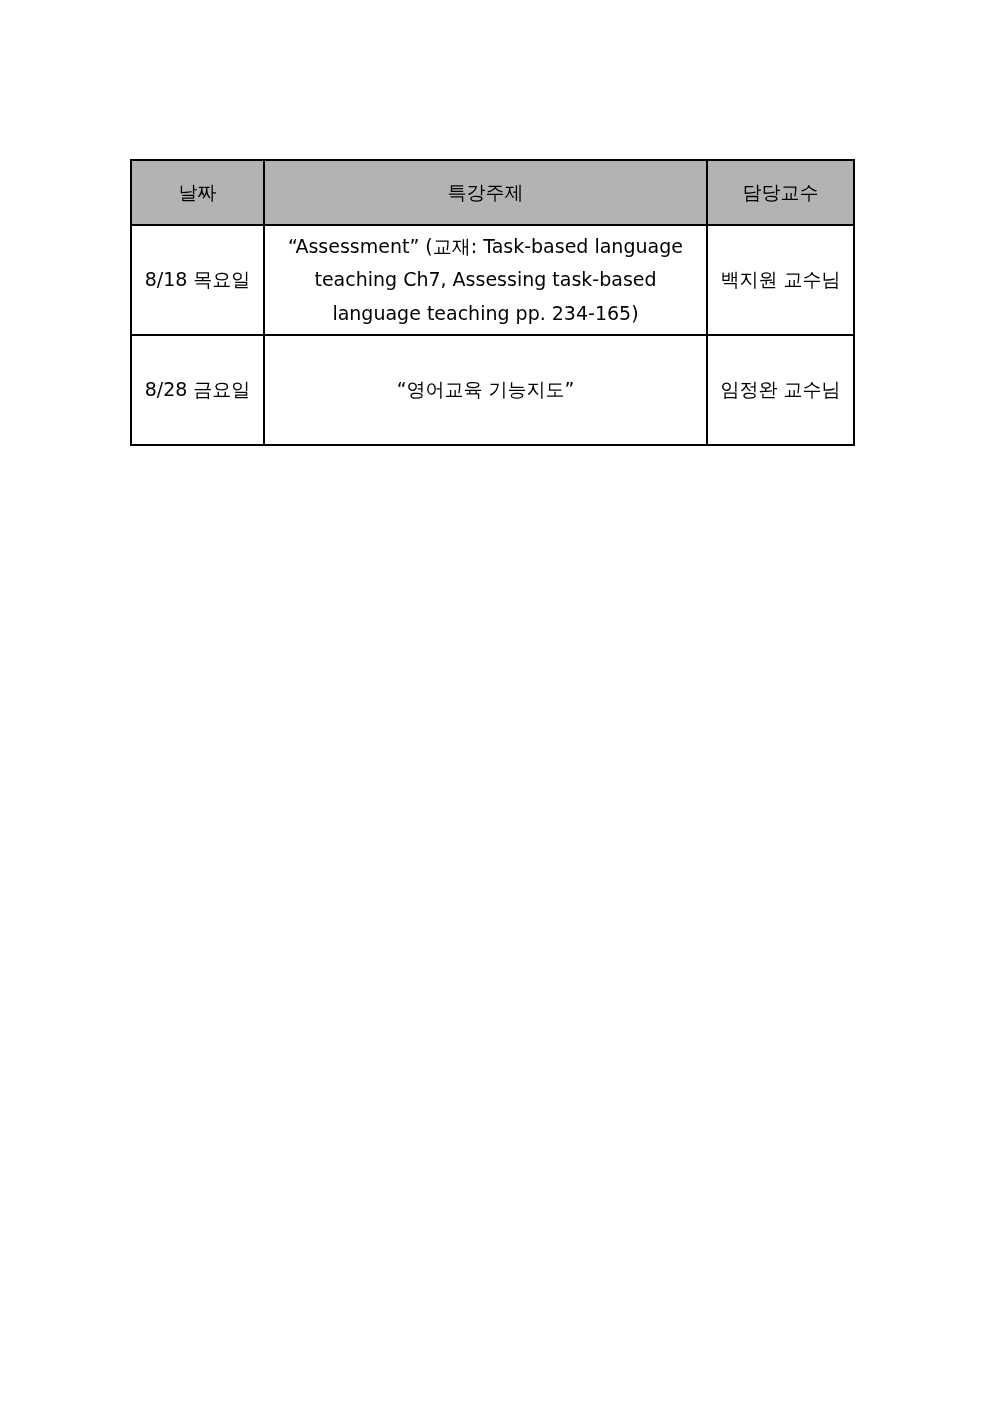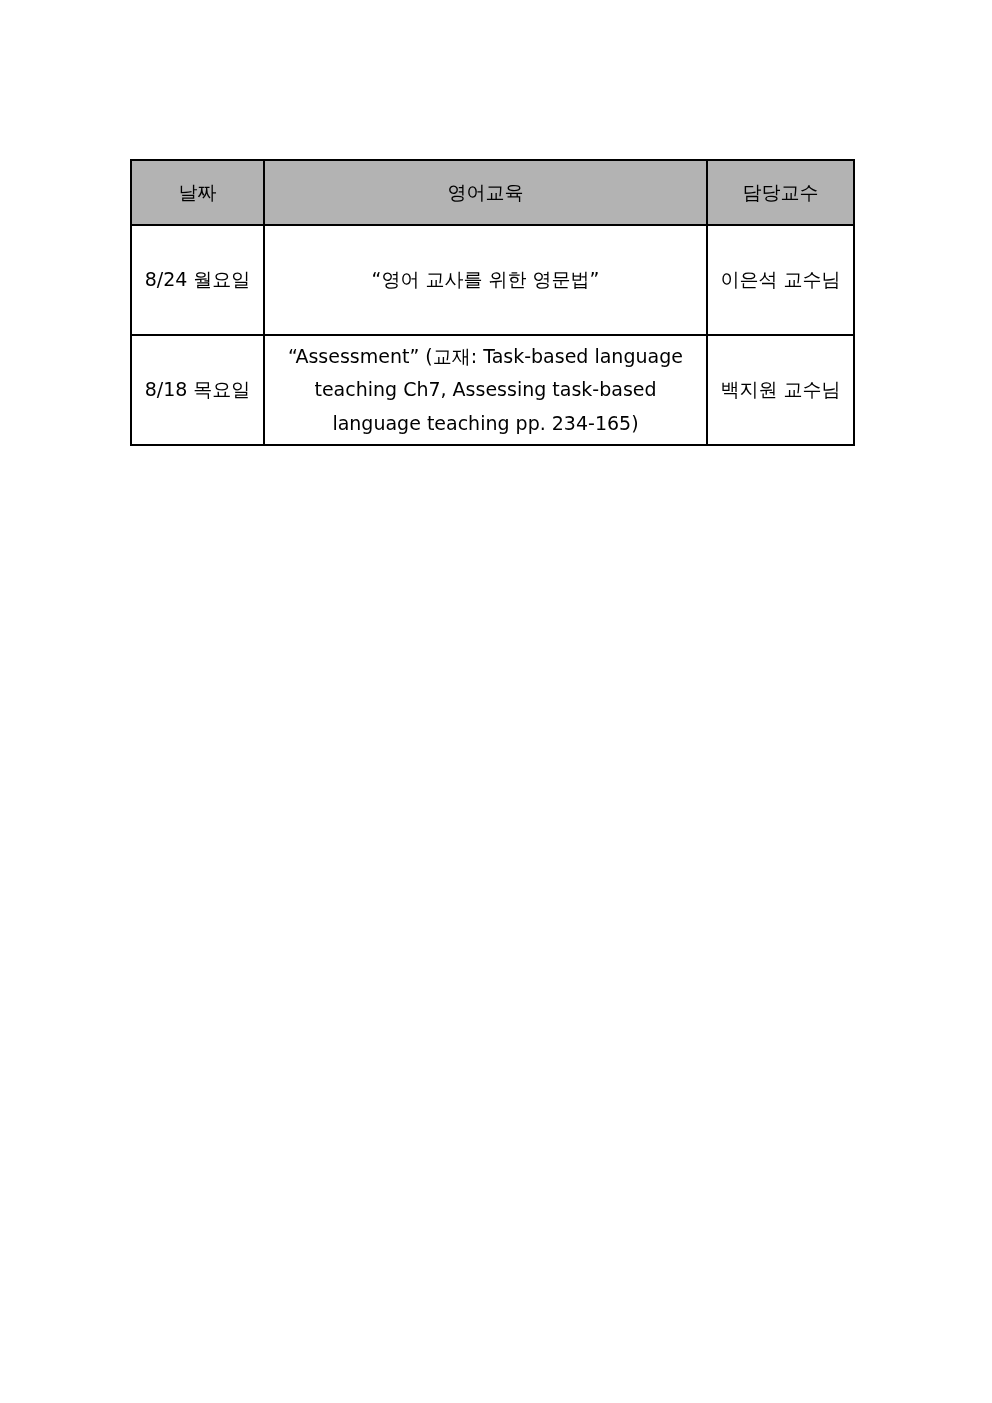--- a/index.html
+++ b/index.html
@@ -54,32 +54,32 @@
 <div class="page">
   <table class="schedule-table">
     <colgroup>
       <col class="col-date">
       <col class="col-topic">
       <col class="col-prof">
     </colgroup>
     <thead>
       <tr>
         <th>날짜</th>
-        <th>영어교육</th>
+        <th>특강주제</th>
         <th>담당교수</th>
       </tr>
     </thead>
     <tbody>
-      <tr>
-        <td>8/24 월요일</td>
-        <td>“영어 교사를 위한 영문법”</td>
-        <td>이은석 교수님</td>
-      </tr>
       <tr>
         <td>8/18 목요일</td>
         <td>“Assessment” (교재: Task-based language
 teaching Ch7, Assessing task-based
 language teaching pp. 234-165)</td>
         <td>백지원 교수님</td>
       </tr>
+      <tr>
+        <td>8/28 금요일</td>
+        <td>“영어교육 기능지도”</td>
+        <td>임정완 교수님</td>
+      </tr>
     </tbody>
   </table>
 </div>
 
 </body></html>

